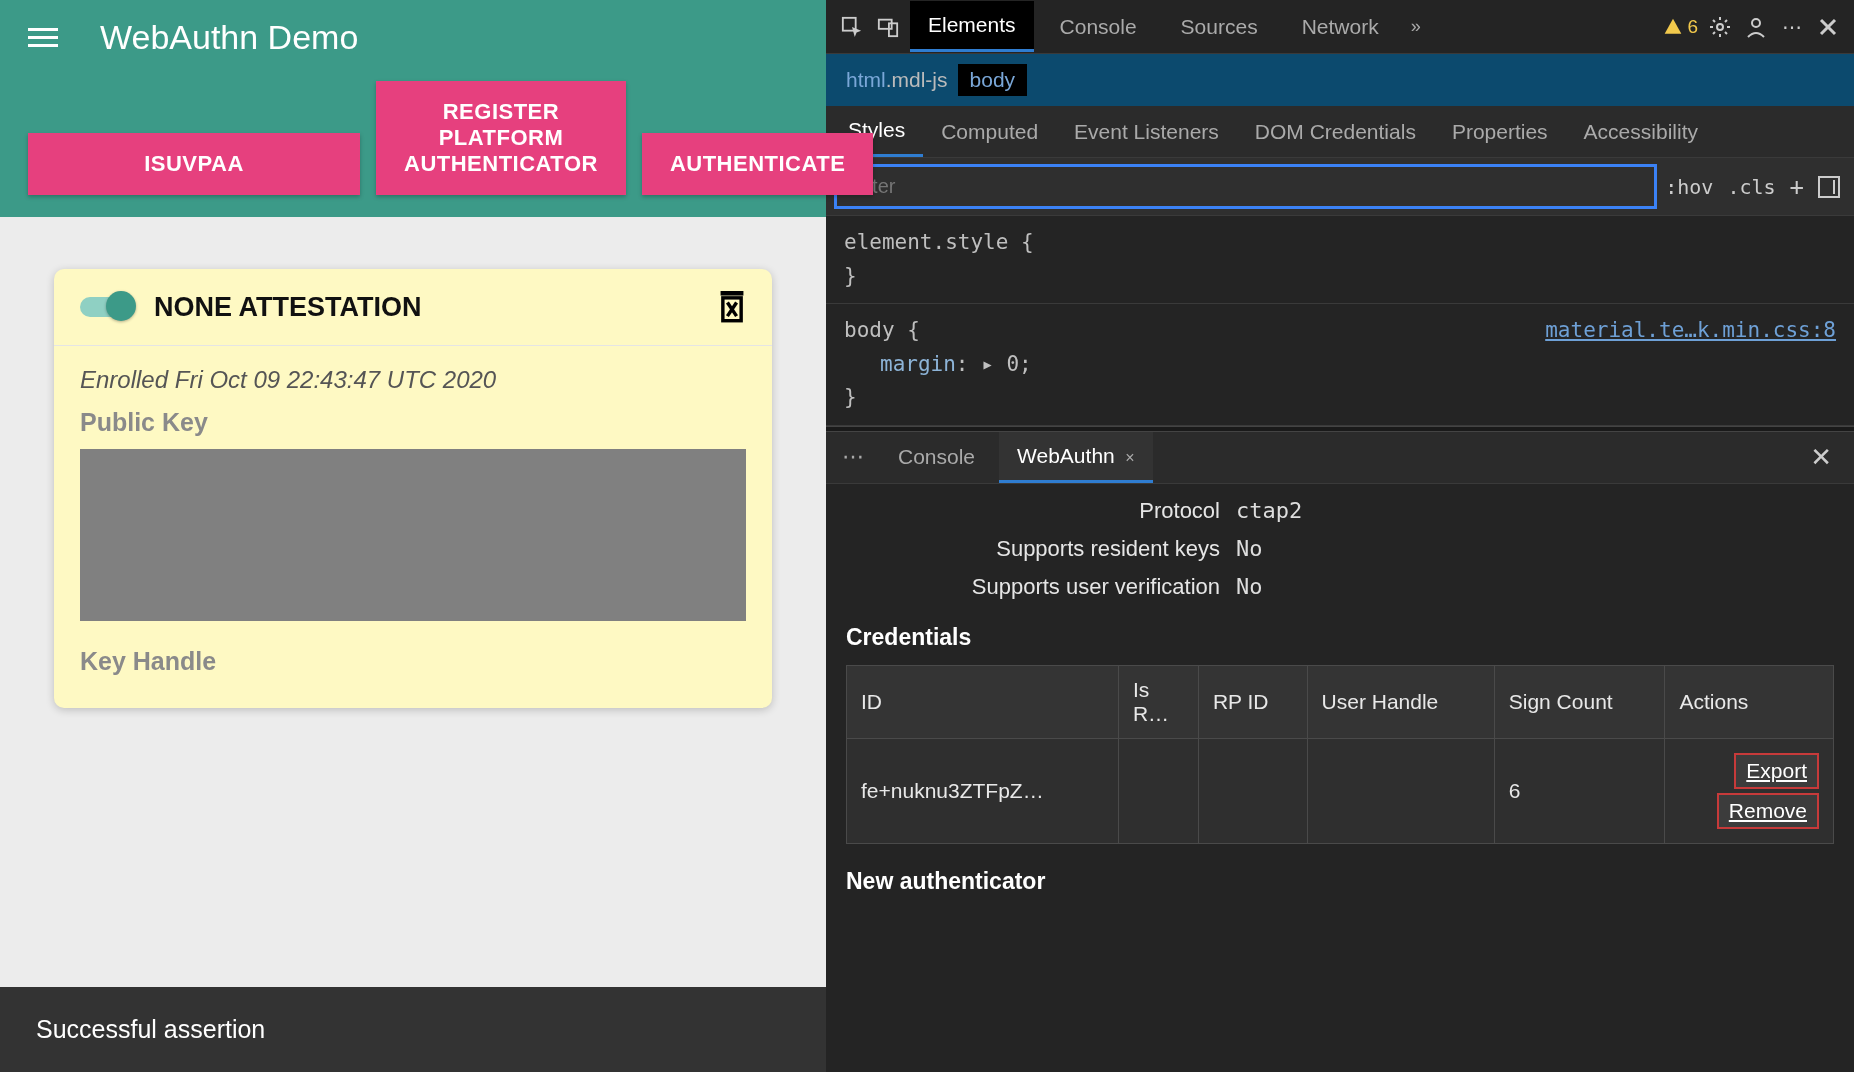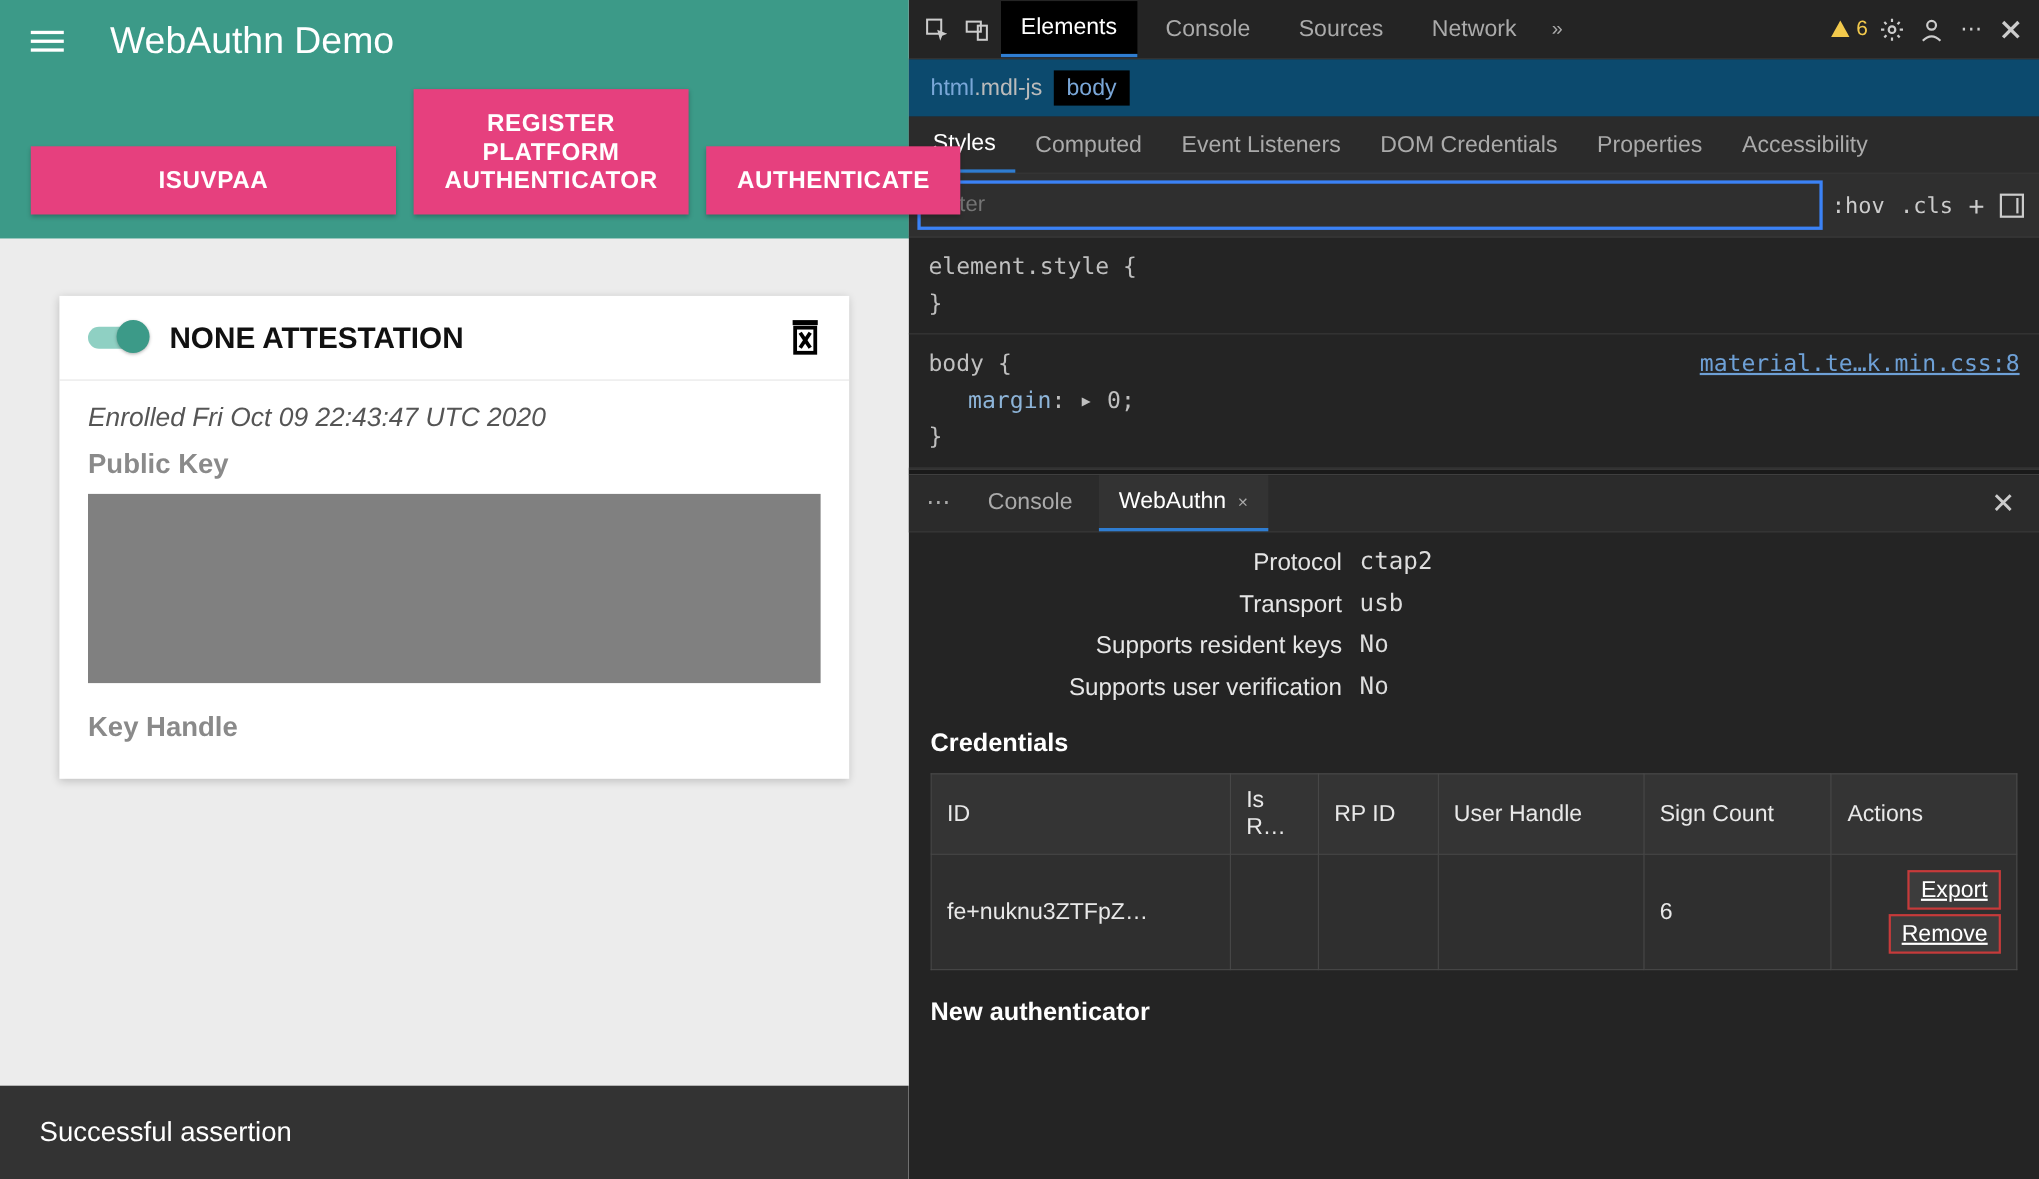--- a/index.html
+++ b/index.html
@@ -8,21 +8,21 @@
   .app-header { background: #3c9a88; color: #fff; padding: 18px 28px 22px 28px; }
   .header-row { display: flex; align-items: center; gap: 42px; margin-bottom: 24px;}
   .menu-icon { display:flex; flex-direction:column; gap:5px; cursor:pointer; }
   .menu-icon span { display:block; width:30px; height:3px; background:#fff; }
   .app-title { font-size: 34px; font-weight: 400; }
   .btns { display:flex; align-items:flex-end; gap:16px; padding-right: 34px; }
   .pink-btn { background:#e6407e; color:#fff; border:none; font-size:22px; font-weight:600; letter-spacing:0.5px; padding:18px 28px; cursor:pointer; text-align:center; box-shadow: 0 2px 4px rgba(0,0,0,.25);}
   .pink-btn.small { width: auto; min-width: 332px;}
   .pink-btn.wide { width: 630px; }
   .content-area { background:#ececec; flex:1; padding: 52px 54px 0 54px; overflow:hidden;}
-  .card { background:#ffffff; box-shadow: 0 2px 8px rgba(0,0,0,.2); }
+  .card { background:#fef9c3; box-shadow: 0 2px 8px rgba(0,0,0,.2); border-radius: 10px; }
   .card-header { display:flex; align-items:center; padding: 22px 26px; border-bottom: 1px solid #e5e5e5; gap: 22px;}
   .toggle { width:52px; height:20px; background:#8fd0c3; border-radius:20px; position:relative;}
   .toggle::after { content:''; position:absolute; right:-4px; top:-6px; width:30px; height:30px; background:#3c9a88; border-radius:50%; box-shadow:0 1px 3px rgba(0,0,0,.3);}
   .card-title { font-size:27px; font-weight:600; color:#111; flex:1;}
   .trash-icon { width:28px; height:32px; position:relative;}
   .trash-icon svg { width:100%; height:100%; }
   .card-body { padding: 20px 26px; }
   .enroll-date { font-style: italic; color:#555; font-size:24px; margin-bottom: 14px;}
   .sec-label { font-size:25px; font-weight:600; color:#8a8a8a; margin-bottom: 12px;}
   .grey-box { background:#808080; height: 172px; margin-bottom: 26px;}
@@ -204,24 +204,20 @@
   <div class="drawer-tabs">
     <span class="dots">⋯</span>
     <div class="tab">Console</div>
     <div class="tab active"><span>WebAuthn</span><span class="close-x"> ×</span></div>
     <div class="right-close">✕</div>
   </div>
   <div class="drawer-body">
     <div class="kv-row">
         <div class="k">Protocol</div>
         <div class="v mono">ctap2</div>
-      </div>
-    <div class="kv-row">
-        <div class="k">Transport</div>
-        <div class="v mono">usb</div>
       </div>
     <div class="kv-row">
         <div class="k">Supports resident keys</div>
         <div class="v mono">No</div>
       </div>
     <div class="kv-row">
         <div class="k">Supports user verification</div>
         <div class="v mono">No</div>
       </div>
 

